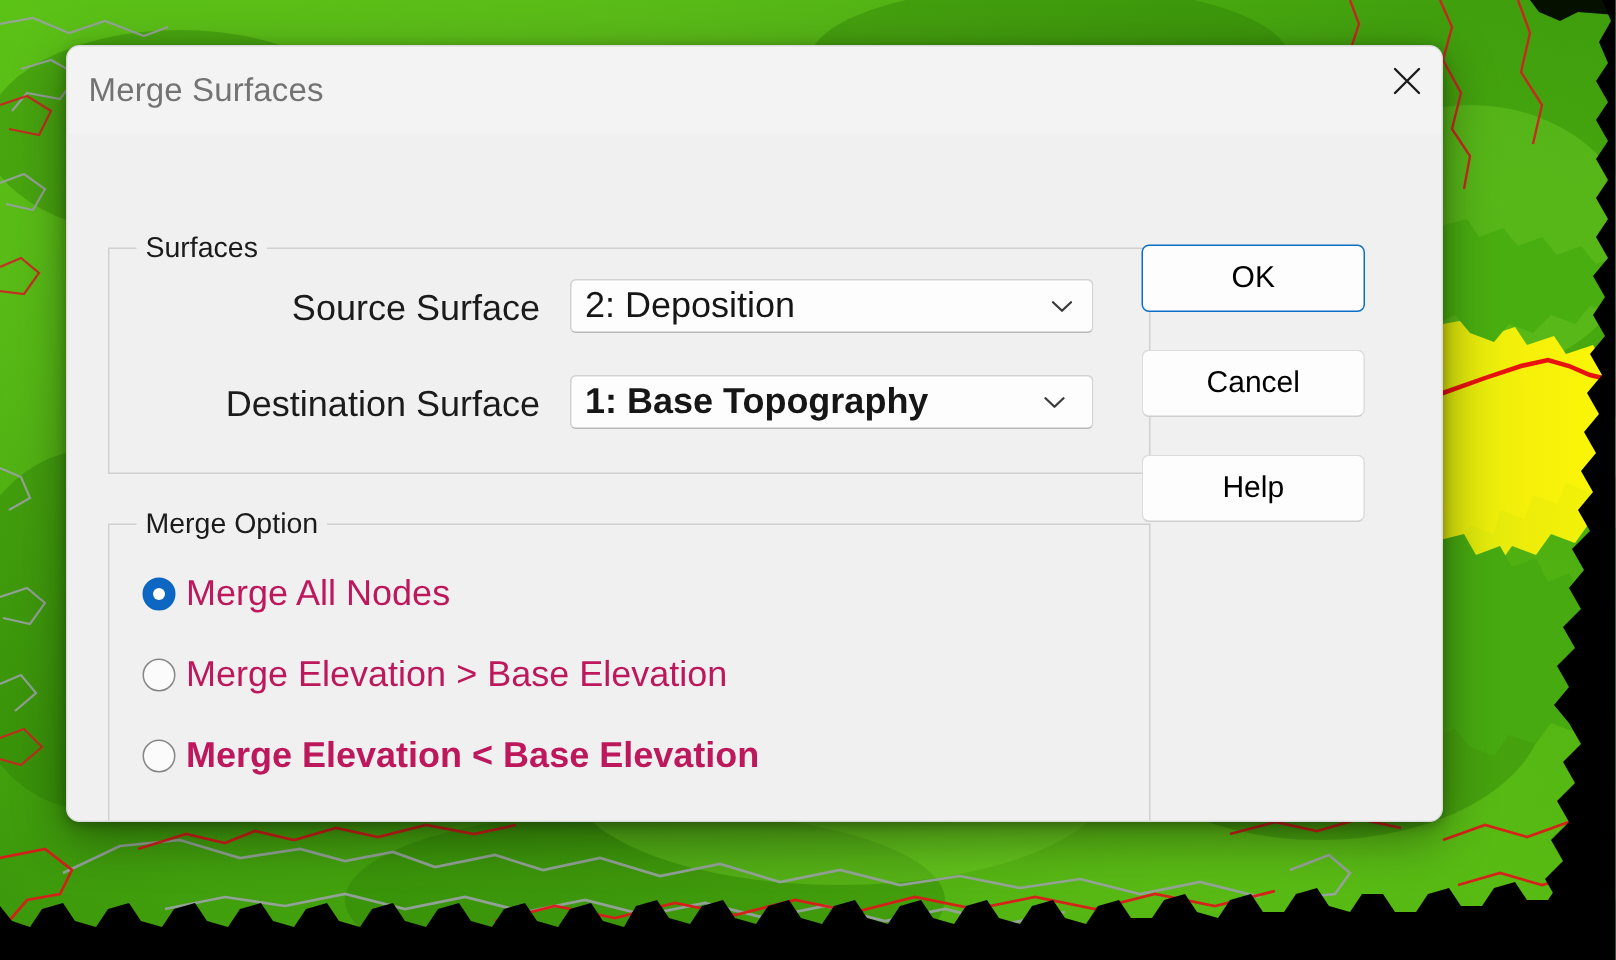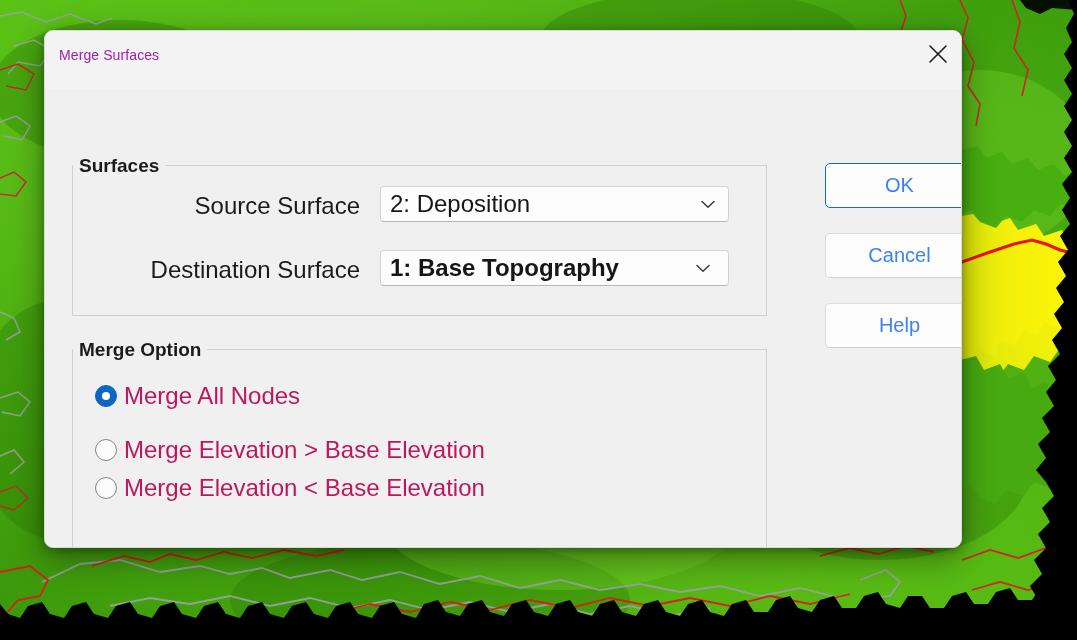--- a/index.html
+++ b/index.html
@@ -61,22 +61,22 @@
     width: 100%;
     height: 58px;
     background: #f3f3f3;
     box-sizing: border-box;
   }
 
   .title-text {
     position: absolute;
     left: 14px;
     top: 16px;
-    font-size: 14px;
-    color: #a21caf;
+    font-size: 22px;
+    color: #737373;
     letter-spacing: 0.1px;
     white-space: nowrap;
   }
 
   .close-btn {
     position: absolute;
     right: 0px;
     top: 0px;
     width: 46px;
     height: 46px;
@@ -111,28 +111,27 @@
   }
   .group-merge {
     left: 27px;
     top: 260px;
     width: 695px;
     height: 205px;
   }
   .group-legend {
     position: absolute;
     top: -13px;
-    left: 0;
+    left: 18px;
     background: #f0f0f0;
     padding: 0 6px;
     font-size: 19px;
     color: #1b1b1b;
     white-space: nowrap;
     line-height: 26px;
-    font-weight: bold;
   }
 
   
   .field-label {
     position: absolute;
     font-size: 24px;
     color: #1b1b1b;
     white-space: nowrap;
     text-align: right;
   }
@@ -179,21 +178,21 @@
   .radio-row {
     position: absolute;
     left: 50px;
     display: flex;
     align-items: center;
     height: 28px;
     cursor: default;
   }
   .radio-row-0 { top: 293px; }
   .radio-row-1 { top: 347px; align-items: center; }
-  .radio-row-2 { top: 385px; }
+  .radio-row-2 { top: 401px; font-weight: bold; }
 
   .radio-mark {
     width: 22px;
     height: 22px;
     border-radius: 50%;
     box-sizing: border-box;
     flex: 0 0 auto;
     display: block;
     position: relative;
   }
@@ -220,33 +219,33 @@
     margin-left: 7px;
     font-size: 24px;
     color: #be185d;
     white-space: nowrap;
     line-height: 26px;
   }
 
   
   .btn {
     position: absolute;
-    left: 780px;
+    left: 716px;
     width: 149px;
     height: 45px;
     border-radius: 5px;
     box-sizing: border-box;
     background: #fdfdfd;
     border: 1px solid #dcdcdc;
     border-bottom-color: #cfcfcf;
     display: flex;
     align-items: center;
     justify-content: center;
     font-size: 20px;
-    color: #3b82f6;
+    color: #000000;
     cursor: default;
   }
   .btn-ok     { top: 74px;  border: 1.6px solid #0b6fc4; background: #fdfdfd; }
   .btn-cancel { top: 144px; }
   .btn-help   { top: 214px; }
 </style>
 </head>
 <body>
 
 <div id="app">

